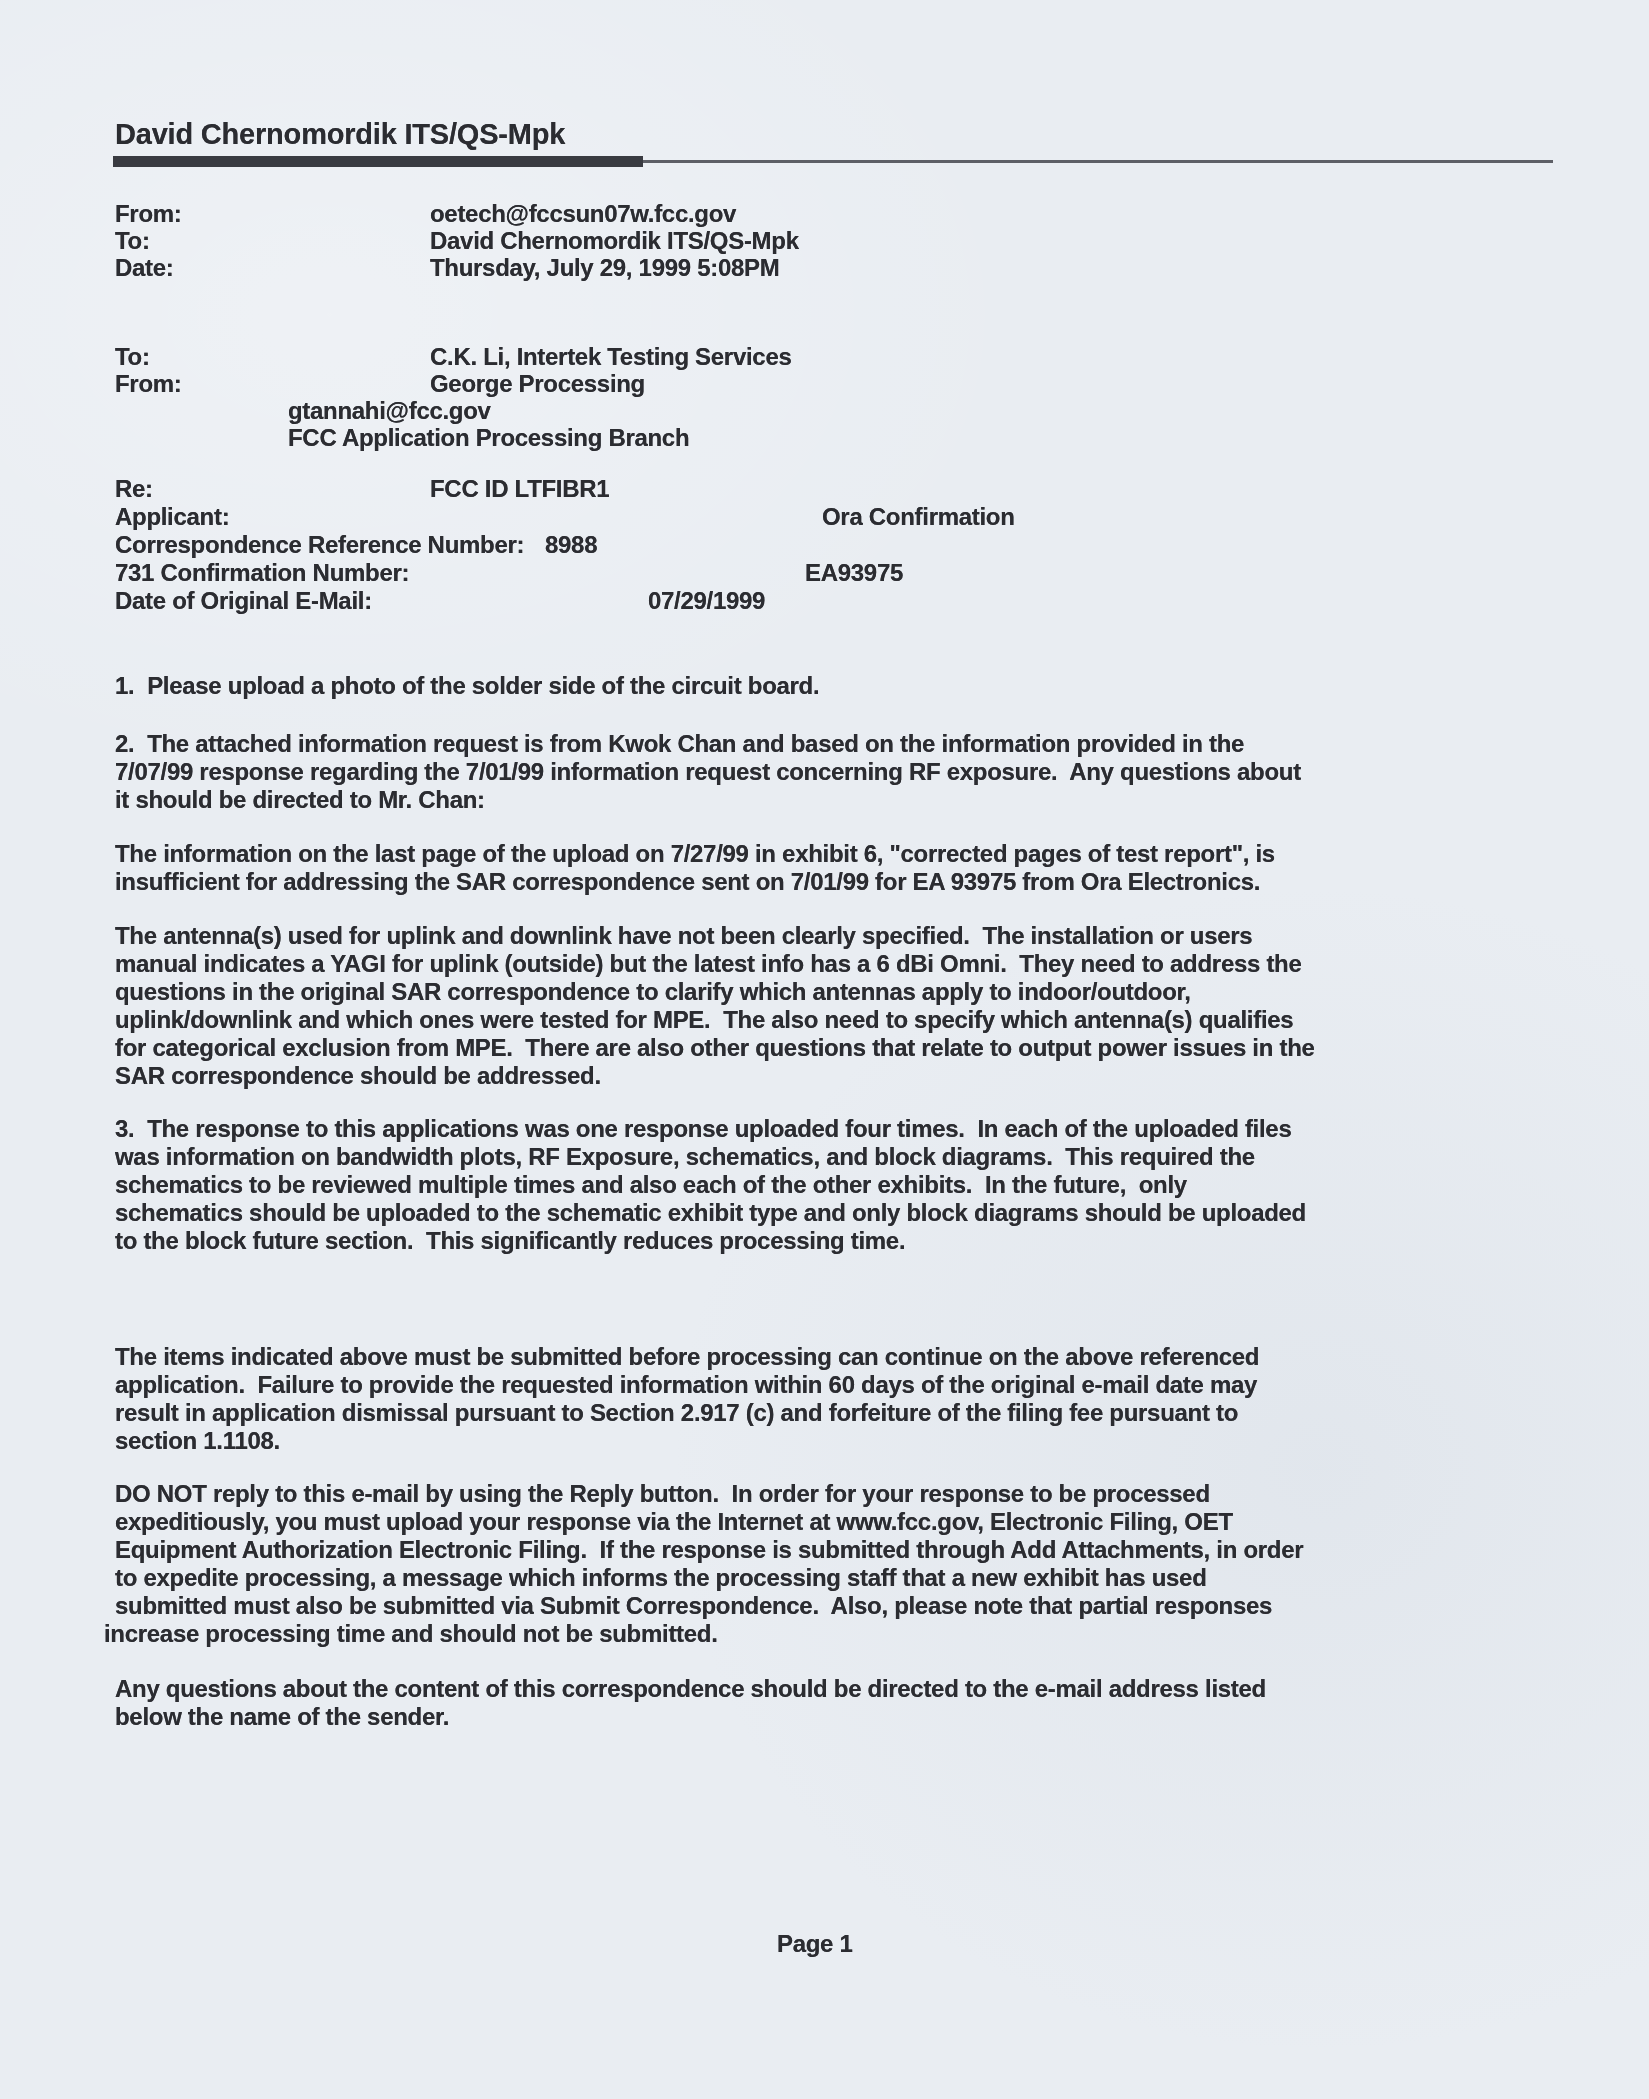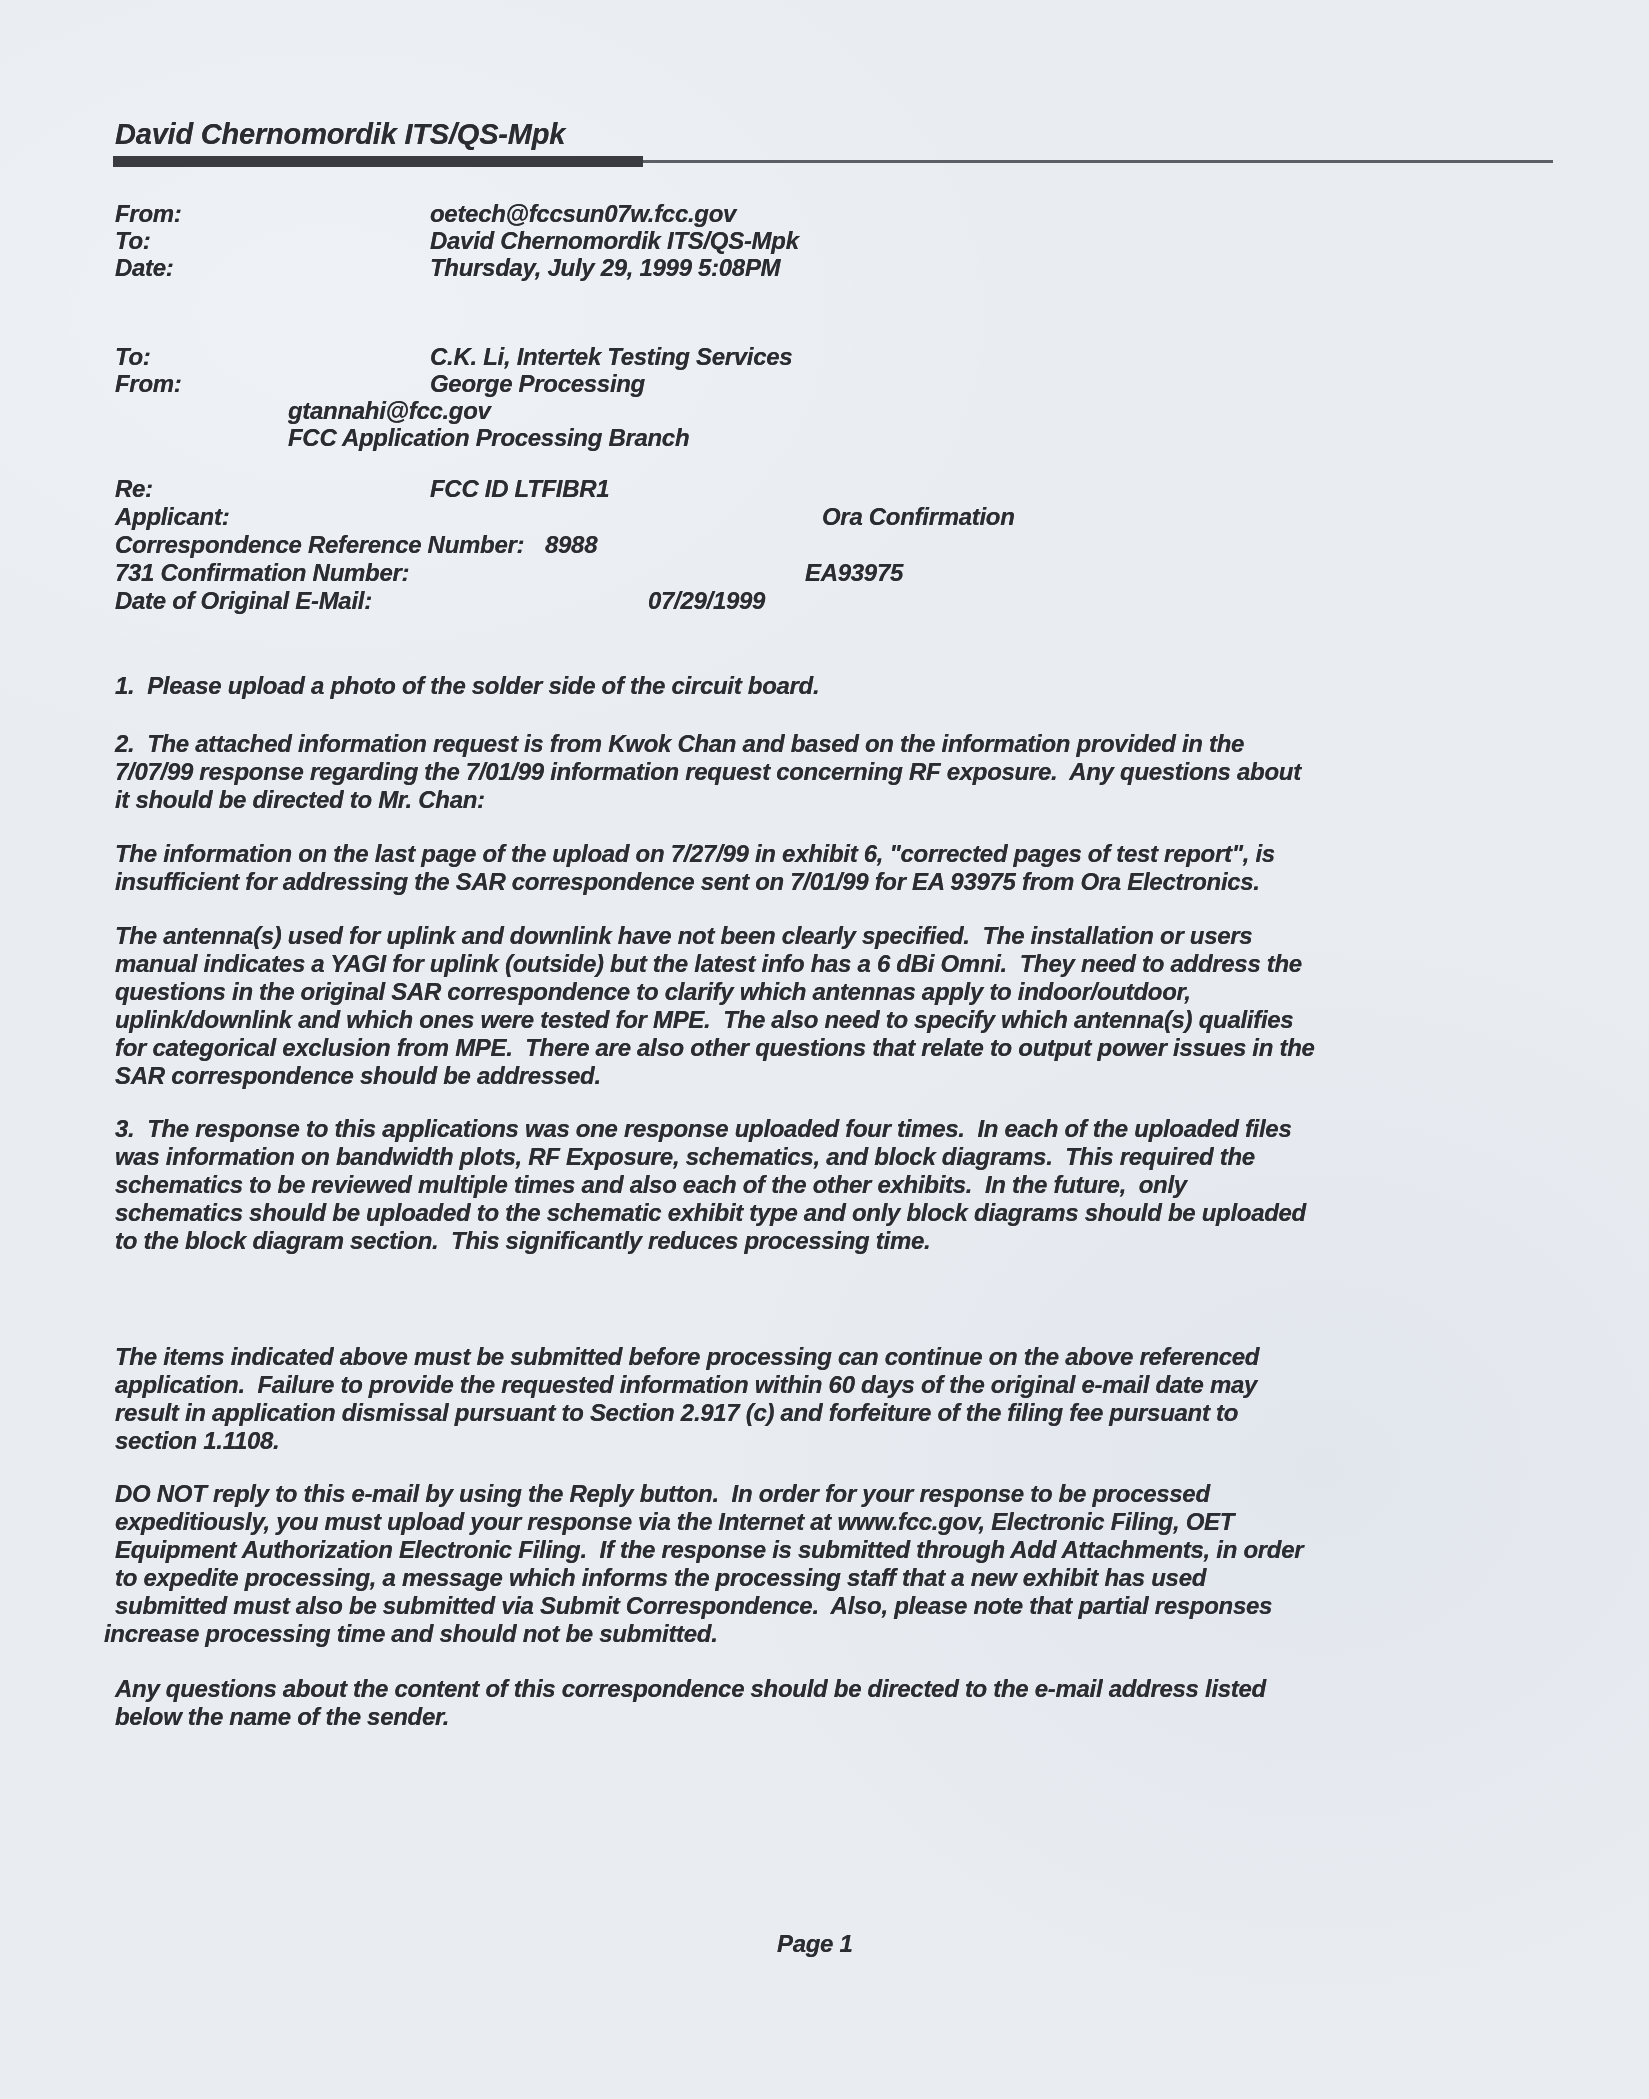--- a/index.html
+++ b/index.html
@@ -14,21 +14,20 @@
     position:relative;
     overflow:hidden;
   }
   .t{
     position:absolute;
     font-size:24px;
     font-weight:bold;
     letter-spacing:-0.3px;
     white-space:pre;
     text-shadow:0 0 0.5px rgba(43,44,49,.75);
-    font-style:italic;
   }
   .title{
     font-size:29px;
     letter-spacing:-0.2px;
   }
   .rule-thin{
     position:absolute;
     left:115px;top:160px;
     width:1438px;height:3px;
     background:#5d5f66;
@@ -94,21 +93,21 @@
   <div class="t" style="left:115px;top:1006px">uplink/downlink and which ones were tested for MPE.  The also need to specify which antenna(s) qualifies</div>
   <div class="t" style="left:115px;top:1034px">for categorical exclusion from MPE.  There are also other questions that relate to output power issues in the</div>
   <div class="t" style="left:115px;top:1062px">SAR correspondence should be addressed.</div>
 </div>
 
 <div>
   <div class="t" style="left:115px;top:1115px">3.  The response to this applications was one response uploaded four times.  In each of the uploaded files</div>
   <div class="t" style="left:115px;top:1143px">was information on bandwidth plots, RF Exposure, schematics, and block diagrams.  This required the</div>
   <div class="t" style="left:115px;top:1171px">schematics to be reviewed multiple times and also each of the other exhibits.  In the future,  only</div>
   <div class="t" style="left:115px;top:1199px">schematics should be uploaded to the schematic exhibit type and only block diagrams should be uploaded</div>
-  <div class="t" style="left:115px;top:1227px">to the block diagram section.  This significantly reduces processing time.</div>
+  <div class="t" style="left:115px;top:1227px">to the block future section.  This significantly reduces processing time.</div>
 </div>
 
 <div>
   <div class="t" style="left:115px;top:1343px">The items indicated above must be submitted before processing can continue on the above referenced</div>
   <div class="t" style="left:115px;top:1371px">application.  Failure to provide the requested information within 60 days of the original e-mail date may</div>
   <div class="t" style="left:115px;top:1399px">result in application dismissal pursuant to Section 2.917 (c) and forfeiture of the filing fee pursuant to</div>
   <div class="t" style="left:115px;top:1427px">section 1.1108.</div>
 </div>
 
 <div>

